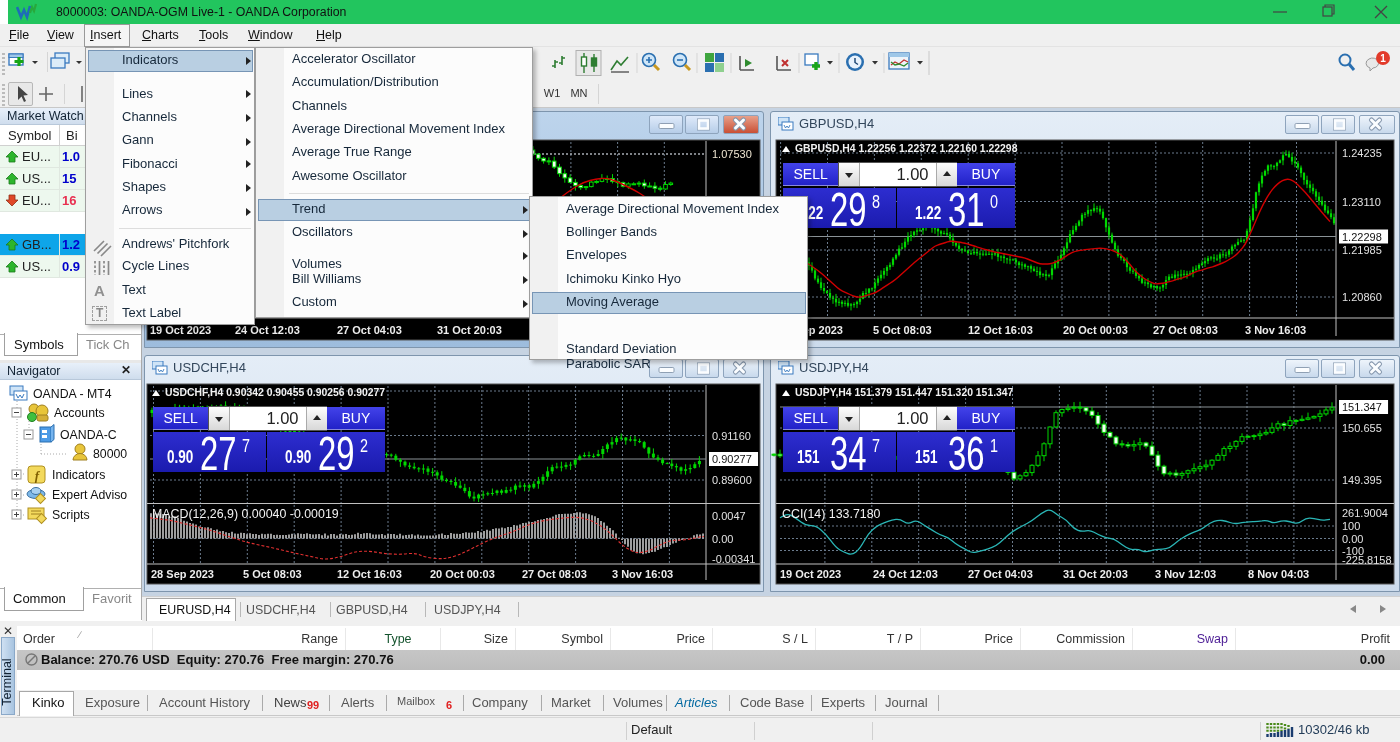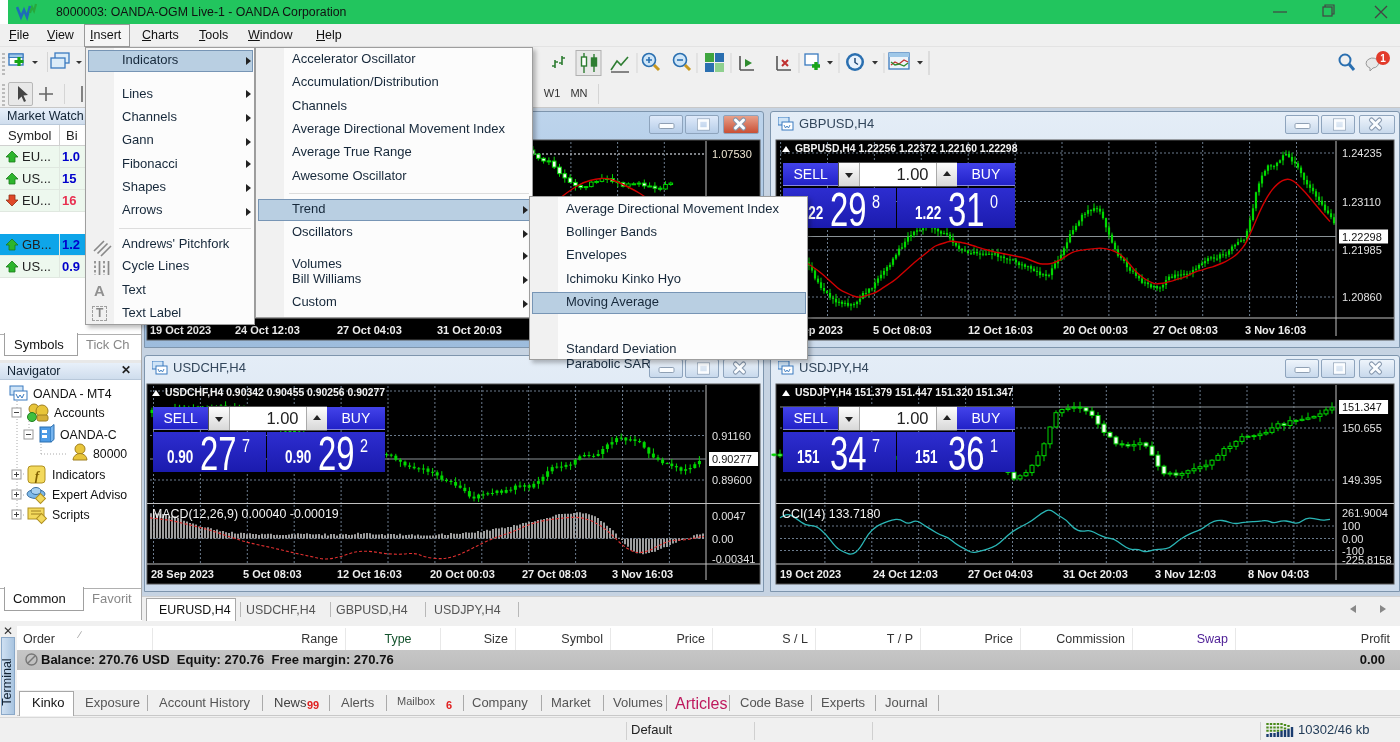--- a/index.html
+++ b/index.html
@@ -1735,21 +1735,21 @@
         <span style="position:absolute;left:85px;top:5px;font-size:13px;color:#555;">Exposure</span>
         <span style="position:absolute;left:159px;top:5px;font-size:13px;color:#555;">Account History</span>
         <span style="position:absolute;left:274px;top:5px;font-size:13px;color:#404040;">News</span>
         <span style="position:absolute;left:307px;top:9px;font-size:11px;font-weight:bold;color:#e02020;">99</span>
         <span style="position:absolute;left:341px;top:5px;font-size:13px;color:#555;">Alerts</span>
         <span style="position:absolute;left:397px;top:5px;font-size:11px;color:#555;">Mailbox</span>
         <span style="position:absolute;left:446px;top:9px;font-size:11px;font-weight:bold;color:#e02020;">6</span>
         <span style="position:absolute;left:472px;top:5px;font-size:13px;color:#555;">Company</span>
         <span style="position:absolute;left:551px;top:5px;font-size:13px;color:#555;">Market</span>
         <span style="position:absolute;left:613px;top:5px;font-size:13px;color:#555;">Volumes</span>
-        <span style="position:absolute;left:675px;top:5px;font-size:16px;color:#be185d;">Articles</span>
+        <span style="position:absolute;left:675px;top:5px;font-size:13px;color:#0369a1;font-style:italic;">Articles</span>
         <span style="position:absolute;left:740px;top:5px;font-size:13px;color:#555;">Code Base</span>
         <span style="position:absolute;left:821px;top:5px;font-size:13px;color:#555;">Experts</span>
         <span style="position:absolute;left:885px;top:5px;font-size:13px;color:#555;">Journal</span>
         <div class="abs" style="left:147px;top:5px;width:1px;height:16px;background:#aaa;"></div>
         <div class="abs" style="left:262px;top:5px;width:1px;height:16px;background:#aaa;"></div>
         <div class="abs" style="left:329px;top:5px;width:1px;height:16px;background:#aaa;"></div>
         <div class="abs" style="left:386px;top:5px;width:1px;height:16px;background:#aaa;"></div>
         <div class="abs" style="left:463px;top:5px;width:1px;height:16px;background:#aaa;"></div>
         <div class="abs" style="left:541px;top:5px;width:1px;height:16px;background:#aaa;"></div>
         <div class="abs" style="left:603px;top:5px;width:1px;height:16px;background:#aaa;"></div>

